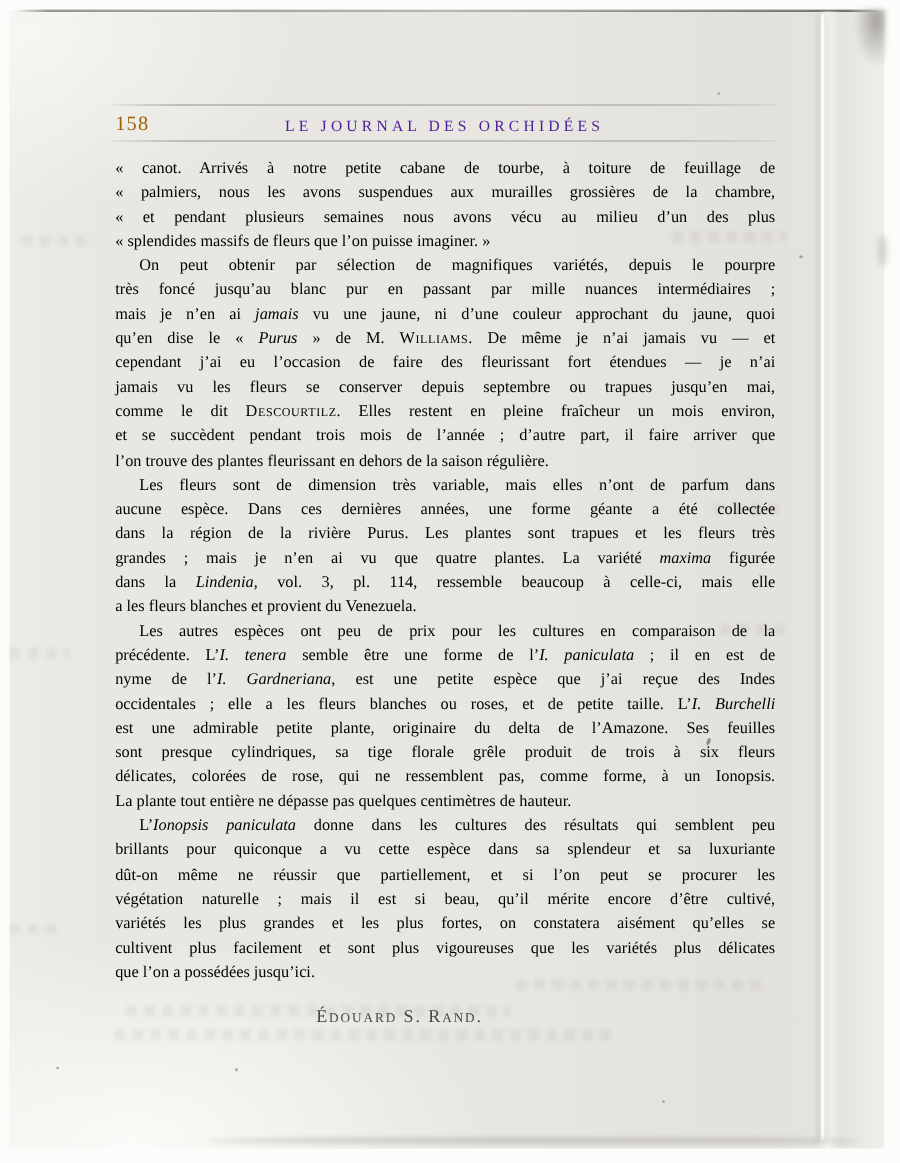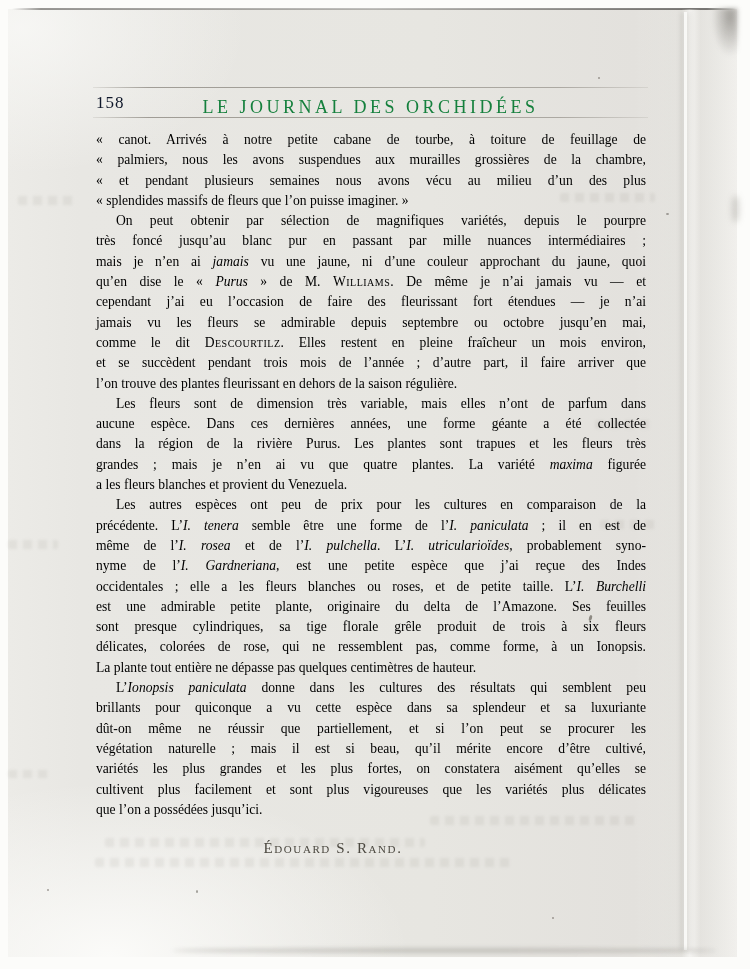--- a/index.html
+++ b/index.html
@@ -49,25 +49,25 @@
   
   .header-rule {
     position:absolute; left:93px; width:555px; height:1px;
     background:linear-gradient(90deg, rgba(110,105,96,.12), rgba(110,105,96,.6) 10%,
       rgba(110,105,96,.48) 84%, rgba(110,105,96,.12));
   }
   .rule-top { top:87px; }
   .rule-bottom { top:117px; }
   .page-number {
     position:absolute; left:96px; top:93px;
-    font-size:17px; letter-spacing:1px; color:#0f172a;
+    font-size:17px; letter-spacing:1px; color:#a16207;
   }
   .journal-title {
     position:absolute; left:93px; top:97px; width:555px;
-    text-align:center; font-size:18px; letter-spacing:3.5px; color:#15803d;
+    text-align:center; font-size:13px; letter-spacing:3.5px; color:#4c1d95;
   }
 
   
   .body-text {
     position:absolute; left:96px; top:130px; width:550px;
     font-size:13.6px; line-height:20.3px; color:#000000;
   }
   .ln { text-align:justify; text-align-last:justify; }
   .ln.last { text-align-last:left; }
   .ln.ind { text-indent:20px; }
@@ -145,36 +145,36 @@
         <div class="ln">« palmiers, nous les avons suspendues aux murailles grossières de la chambre,</div>
         <div class="ln">« et pendant plusieurs semaines nous avons vécu au milieu d’un des plus</div>
         <div class="ln last">« splendides massifs de fleurs que l’on puisse imaginer. »</div>
       </div>
       <div>
         <div class="ln ind">On peut obtenir par sélection de magnifiques variétés, depuis le pourpre</div>
         <div class="ln">très foncé jusqu’au blanc pur en passant par mille nuances intermédiaires ;</div>
         <div class="ln">mais je n’en ai <em>jamais</em> vu une jaune, ni d’une couleur approchant du jaune, quoi</div>
         <div class="ln">qu’en dise le « <em>Purus</em> » de M. <span class="sc">Williams</span>. De même je n’ai jamais vu — et</div>
         <div class="ln">cependant j’ai eu l’occasion de faire des fleurissant fort étendues — je n’ai</div>
-        <div class="ln">jamais vu les fleurs se admirable depuis septembre ou octobre jusqu’en mai,</div>
+        <div class="ln">jamais vu les fleurs se conserver depuis septembre ou trapues jusqu’en mai,</div>
         <div class="ln">comme le dit <span class="sc">Descourtilz</span>. Elles restent en pleine fraîcheur un mois environ,</div>
         <div class="ln">et se succèdent pendant trois mois de l’année ; d’autre part, il faire arriver que</div>
         <div class="ln last">l’on trouve des plantes fleurissant en dehors de la saison régulière.</div>
       </div>
       <div>
         <div class="ln ind">Les fleurs sont de dimension très variable, mais elles n’ont de parfum dans</div>
         <div class="ln">aucune espèce. Dans ces dernières années, une forme géante a été collectée</div>
         <div class="ln">dans la région de la rivière Purus. Les plantes sont trapues et les fleurs très</div>
         <div class="ln">grandes ; mais je n’en ai vu que quatre plantes. La variété <em>maxima</em> figurée</div>
+        <div class="ln">dans la <em>Lindenia</em>, vol. 3, pl. 114, ressemble beaucoup à celle-ci, mais elle</div>
         <div class="ln last">a les fleurs blanches et provient du Venezuela.</div>
       </div>
       <div>
         <div class="ln ind">Les autres espèces ont peu de prix pour les cultures en comparaison de la</div>
         <div class="ln">précédente. L’<em>I. tenera</em> semble être une forme de l’<em>I. paniculata</em> ; il en est de</div>
-        <div class="ln">même de l’<em>I. rosea</em> et de l’<em>I. pulchella</em>. L’<em>I. utricularioïdes</em>, probablement syno-</div>
         <div class="ln">nyme de l’<em>I. Gardneriana</em>, est une petite espèce que j’ai reçue des Indes</div>
         <div class="ln">occidentales ; elle a les fleurs blanches ou roses, et de petite taille. L’<em>I. Burchelli</em></div>
         <div class="ln">est une admirable petite plante, originaire du delta de l’Amazone. Ses feuilles</div>
         <div class="ln">sont presque cylindriques, sa tige florale grêle produit de trois à six fleurs</div>
         <div class="ln">délicates, colorées de rose, qui ne ressemblent pas, comme forme, à un Ionopsis.</div>
         <div class="ln last">La plante tout entière ne dépasse pas quelques centimètres de hauteur.</div>
       </div>
       <div>
         <div class="ln ind">L’<em>Ionopsis paniculata</em> donne dans les cultures des résultats qui semblent peu</div>
         <div class="ln">brillants pour quiconque a vu cette espèce dans sa splendeur et sa luxuriante</div>

